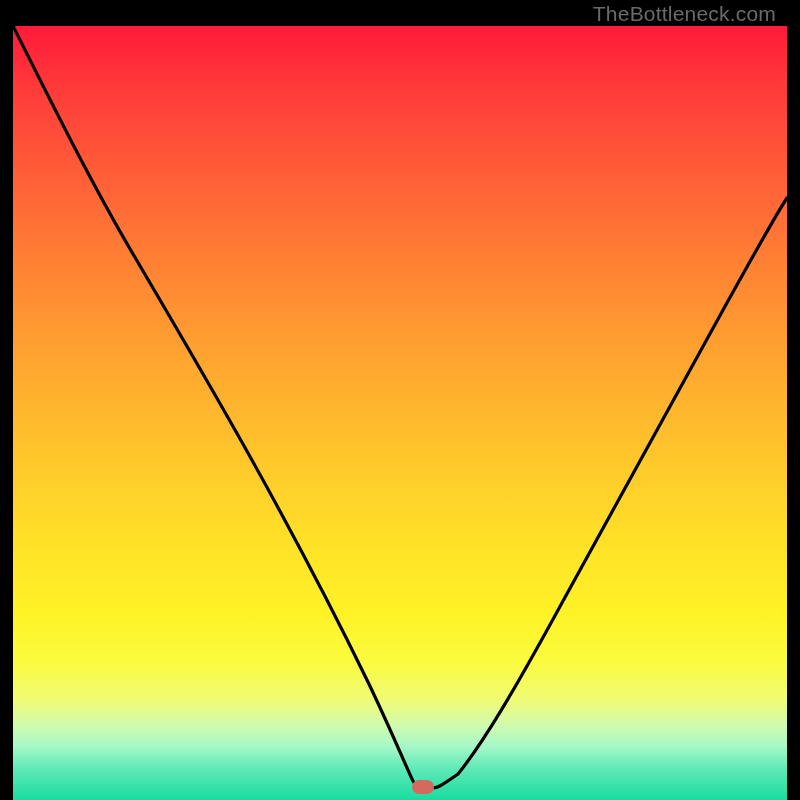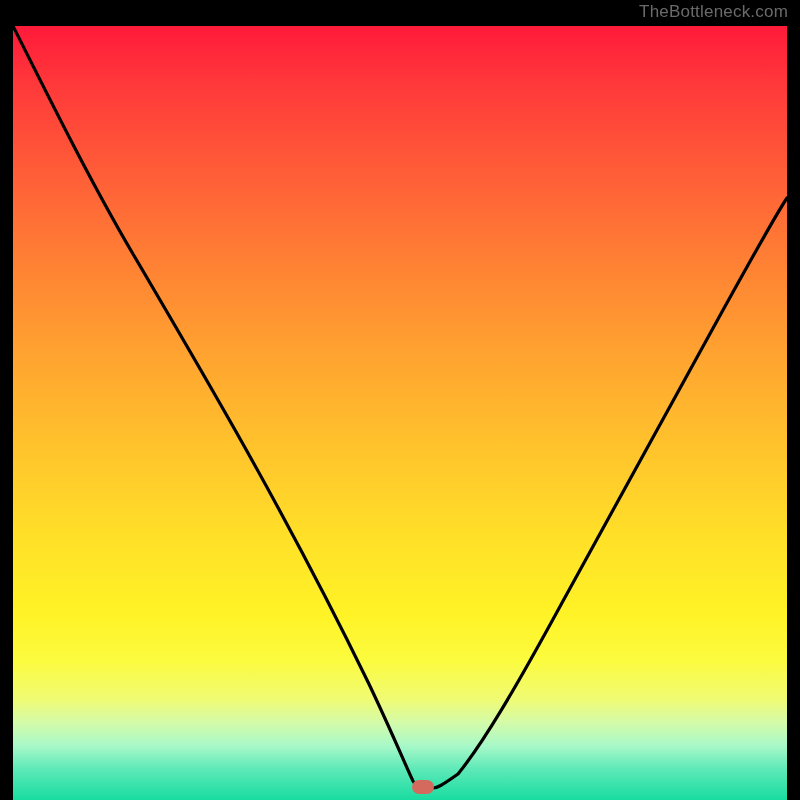--- a/index.html
+++ b/index.html
@@ -54,23 +54,23 @@
     width: 22px;
     height: 14px;
     border-radius: 7px;
     background: #d46a5e;
     left: 399px;
     top: 754px;
   }
   .watermark {
     position: absolute;
     top: 2px;
-    right: 12px;
+    right: 24px;
     color: #6a6a6a;
-    font-size: 17px;
+    font-size: 21px;
     letter-spacing: 0.2px;
     font-weight: 500;
   }
 </style>
 </head>
 <body>
 
 <div class="watermark">TheBottleneck.com</div>
 
 <div class="frame">

